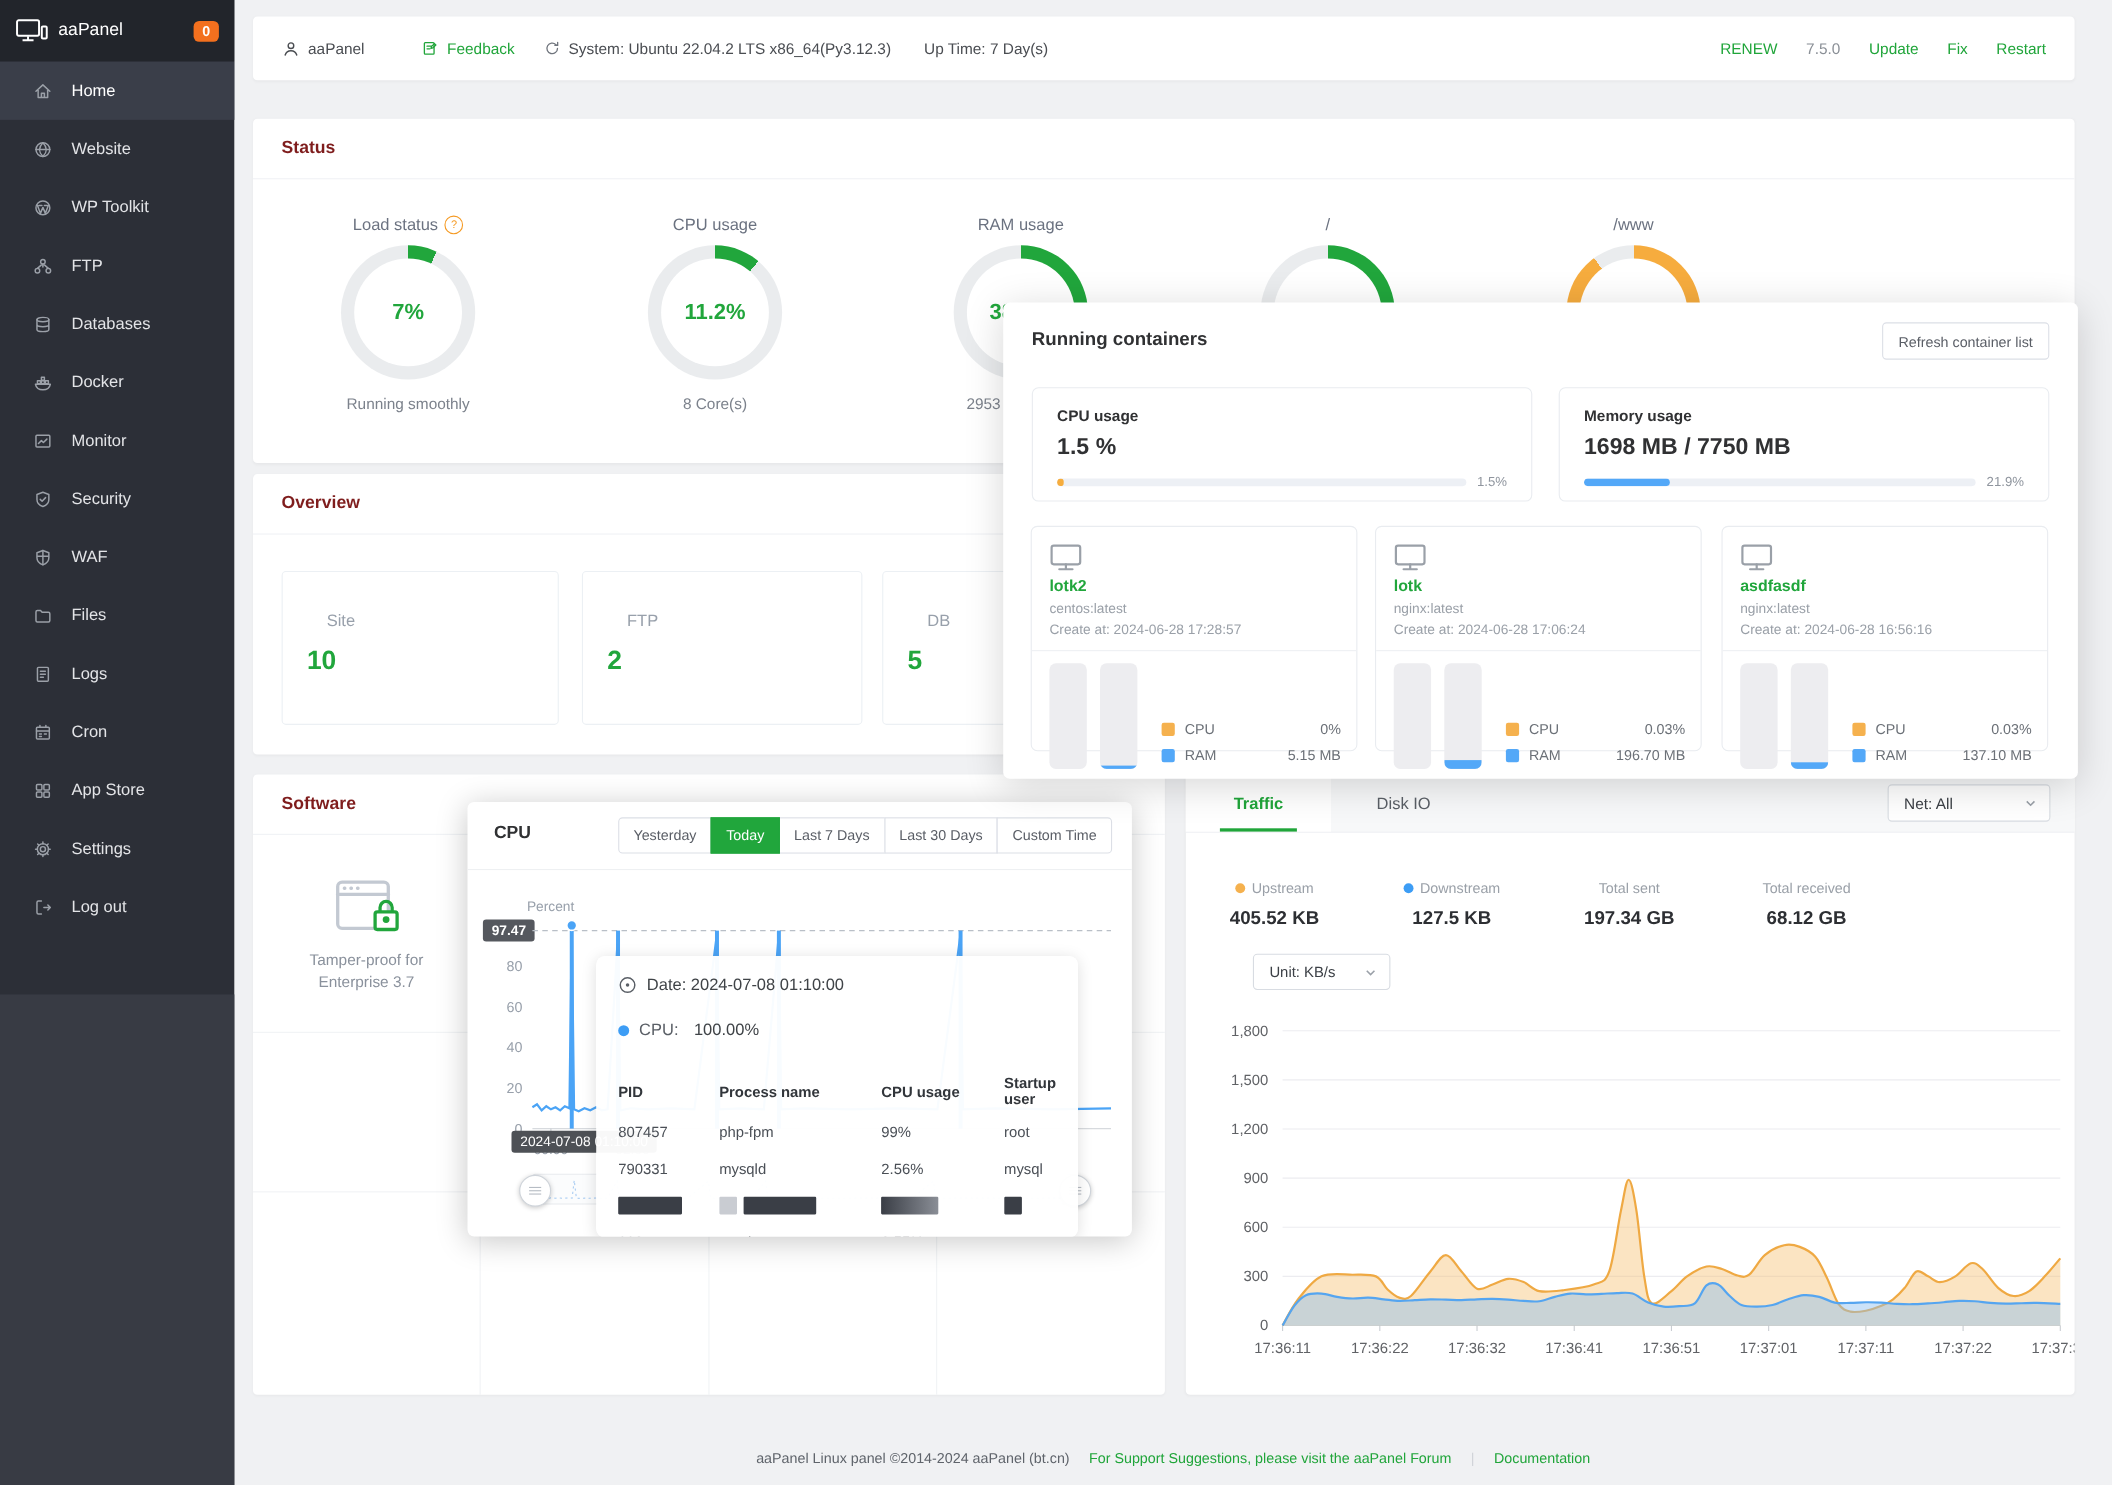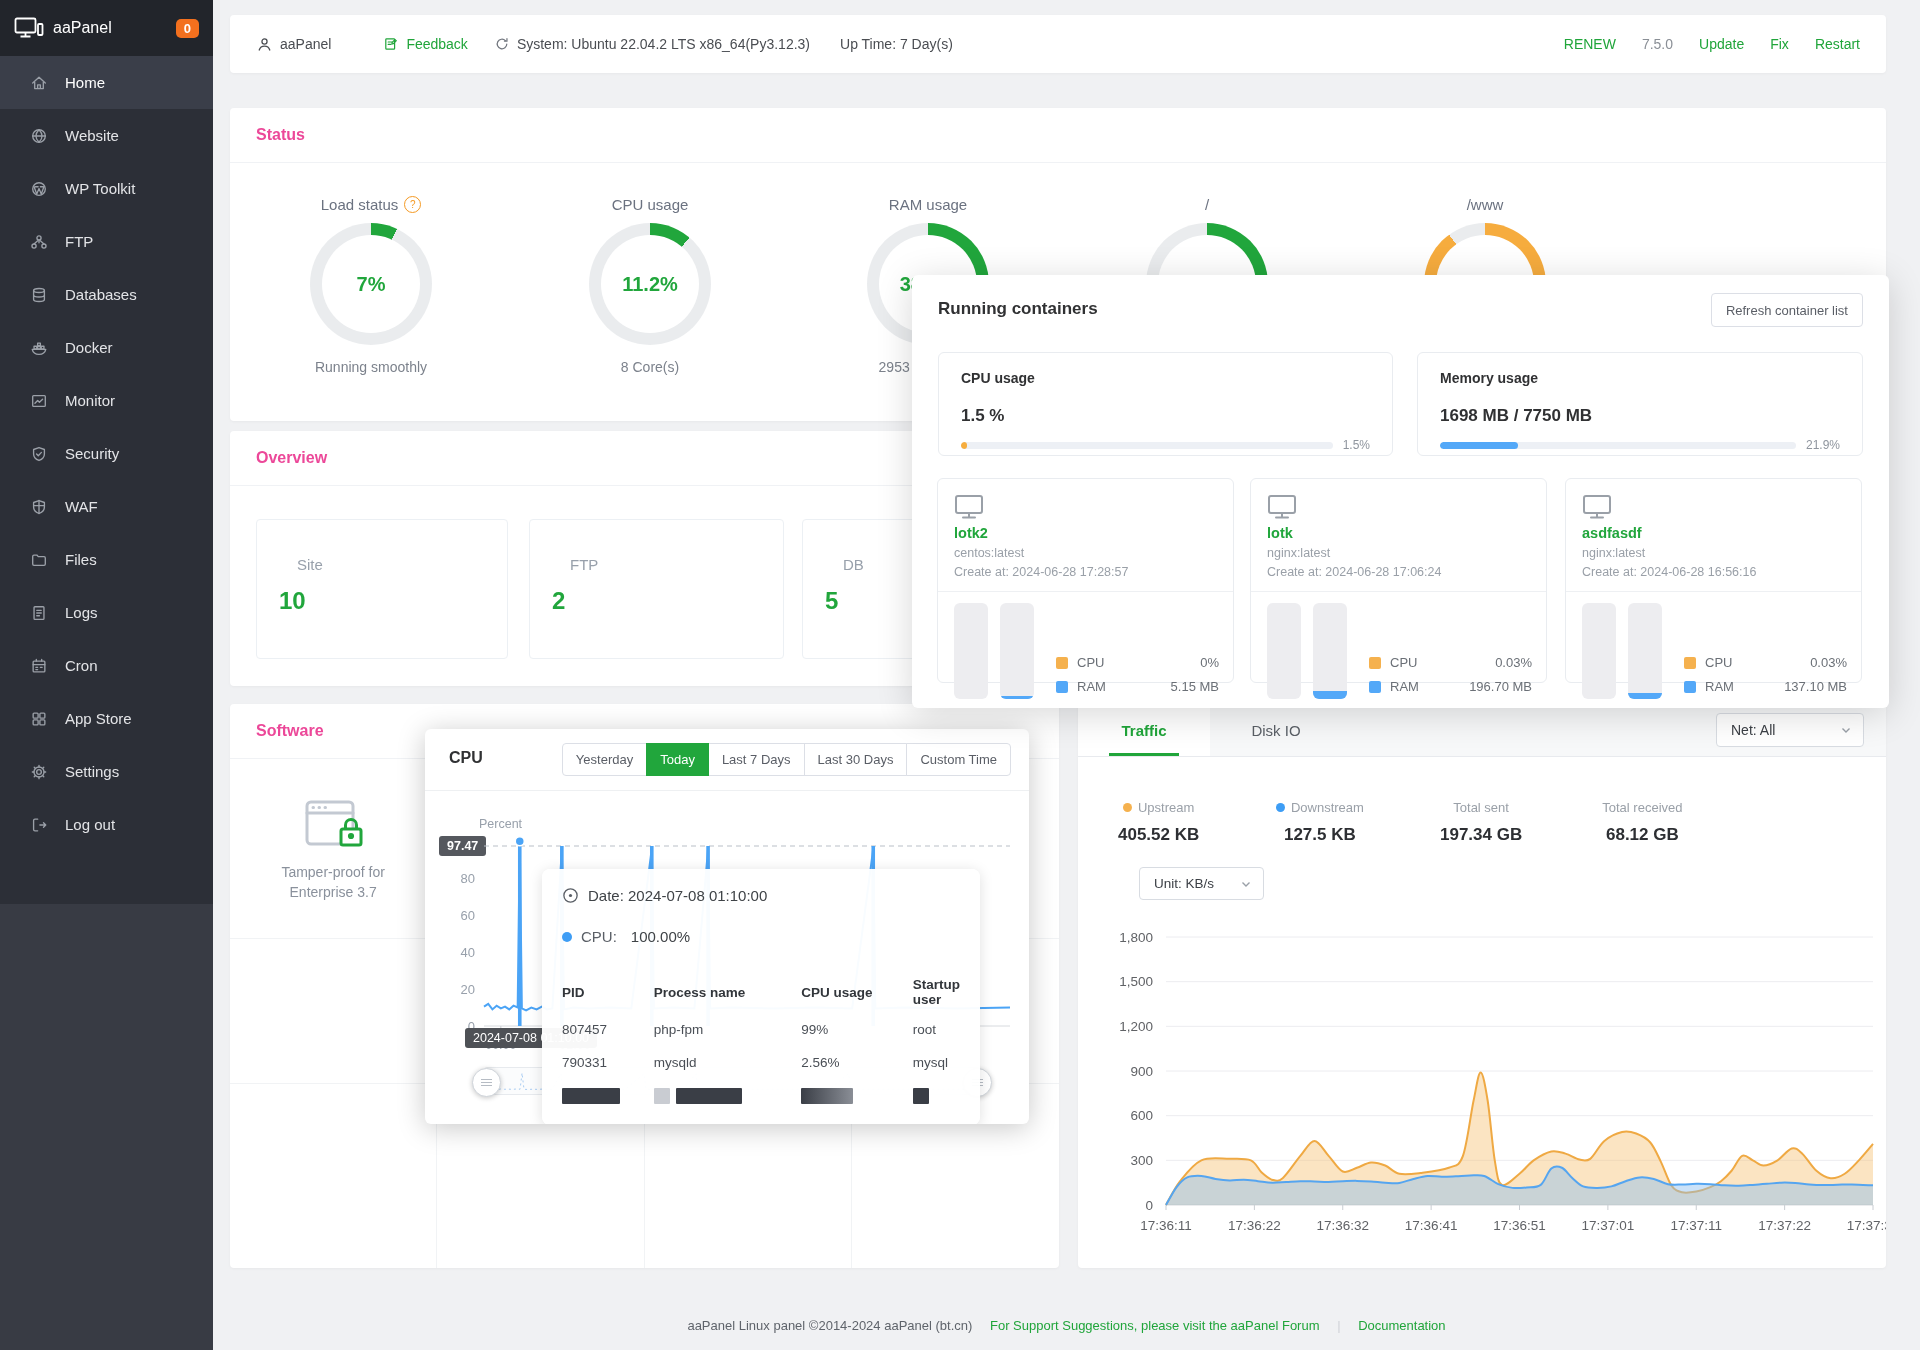--- a/index.html
+++ b/index.html
@@ -26,21 +26,21 @@
           box-shadow:0 1px 3px rgba(0,0,0,.04);display:flex;align-items:center;justify-content:space-between;
           padding:0 26px;box-sizing:border-box;font-size:14px;color:#4a4d52;z-index:5;}
   .tb-left{display:flex;align-items:center;}
   .tb-right{display:flex;align-items:center;gap:26px;}
   .tb-item{display:flex;align-items:center;gap:7px;}
   .green-link{color:#20a53a;cursor:pointer;}
   .gray-text{color:#8a8f96;}
 
   
   .card{position:absolute;background:#fff;border-radius:4px;box-shadow:0 1px 3px rgba(0,0,0,.04);}
-  .card-title{height:54px;line-height:54px;padding-left:26px;font-size:16px;font-weight:600;color:#ec4899;
+  .card-title{height:54px;line-height:54px;padding-left:26px;font-size:16px;font-weight:600;color:#7f1d1d;
               border-bottom:1px solid #f0f2f5;}
 
   
   .gauge{position:absolute;width:220px;text-align:center;}
   .g-label{font-size:15px;color:#6b7280;display:flex;align-items:center;justify-content:center;gap:6px;height:22px;}
   .help{display:inline-flex;width:15px;height:15px;border:1px solid #f59a23;border-radius:50%;color:#f59a23;
         font-size:10px;align-items:center;justify-content:center;cursor:pointer;}
   .g-ring{width:122px;height:122px;border-radius:50%;margin:8px auto 0;position:relative;}
   .g-inner{position:absolute;left:12px;top:12px;width:98px;height:98px;border-radius:50%;background:#fff;
            display:flex;align-items:center;justify-content:center;}
@@ -78,21 +78,21 @@
 
   
   .modal{position:absolute;left:912px;top:275px;width:977px;height:433px;background:#fff;border-radius:6px;
          box-shadow:0 6px 36px rgba(0,0,0,.16);z-index:50;}
   .modal-title{position:absolute;left:26px;top:24px;font-size:17px;font-weight:600;color:#303133;}
   .btn{border:1px solid #dcdfe6;background:#fff;border-radius:4px;color:#5a5e66;font-size:13px;cursor:pointer;
        font-family:inherit;}
   .refresh-btn{position:absolute;right:26px;top:18px;height:34px;padding:0 14px;}
   .usage-card{position:absolute;top:77px;height:104px;border:1px solid #e9ecf0;border-radius:6px;box-sizing:border-box;padding:17px 22px;}
   .uc-title{font-size:14px;font-weight:700;color:#303133;}
-  .uc-value{margin-top:20px;font-size:17px;font-weight:700;color:#303133;}
+  .uc-value{margin-top:9px;font-size:21px;font-weight:700;color:#303133;}
   .uc-bar-row{margin-top:12px;display:flex;align-items:center;}
   .uc-track{flex:1;height:7px;background:#edf0f5;border-radius:4px;overflow:hidden;}
   .uc-fill{height:7px;border-radius:4px;}
   .uc-pct{margin-left:10px;font-size:12px;color:#8f959e;white-space:nowrap;}
   .ctr-card{position:absolute;top:203px;width:297px;height:205px;border:1px solid #e9ecf0;border-radius:6px;box-sizing:border-box;}
   .ctr-head{padding:15px 16px 12px;border-bottom:1px solid #eef0f3;display:flex;gap:4px;flex-direction:column;}
   .ctr-name{font-size:14.5px;font-weight:700;color:#21a63c;}
   .ctr-sub{margin-top:5px;font-size:12.5px;color:#9aa0a8;}
   .ctr-body{position:relative;height:118px;}
   .vbar{position:absolute;top:11px;width:34px;height:96px;background:#ededf0;border-radius:6px;overflow:hidden;}

